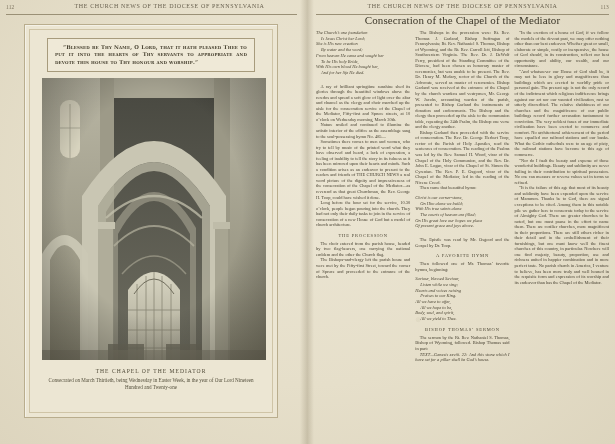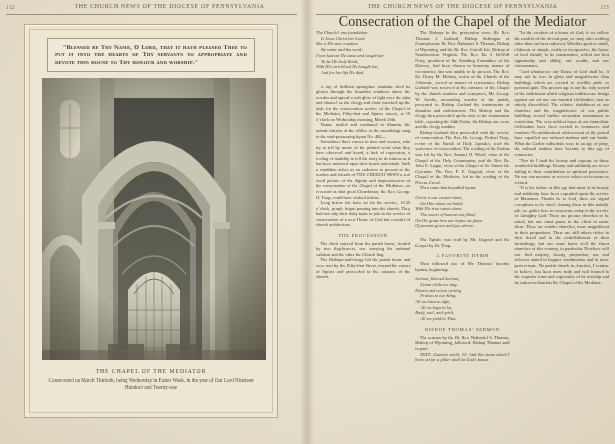--- a/index.html
+++ b/index.html
@@ -93,21 +93,21 @@
   .cap-title{
     font-size:5.6px;letter-spacing:1.0px;color:#4f4937;
   }
   .cap-sub{
     margin-top:3px;font-size:5.1px;line-height:7.2px;color:#55503d;
   }
 
   
   .art-title{
     position:absolute;top:14px;left:0;width:100%;text-align:center;
-    font-size:14px;color:#3b3628;letter-spacing:.1px;
+    font-size:11px;color:#3b3628;letter-spacing:.1px;
   }
   .cols{
     position:absolute;top:30px;left:6px;width:293px;height:408px;
     display:flex;gap:5px;
   }
   .col{width:94.3px;}
   .col p{
     margin:0 0 0 0;
     font-size:4.45px;line-height:5.55px;
     text-align:justify;

